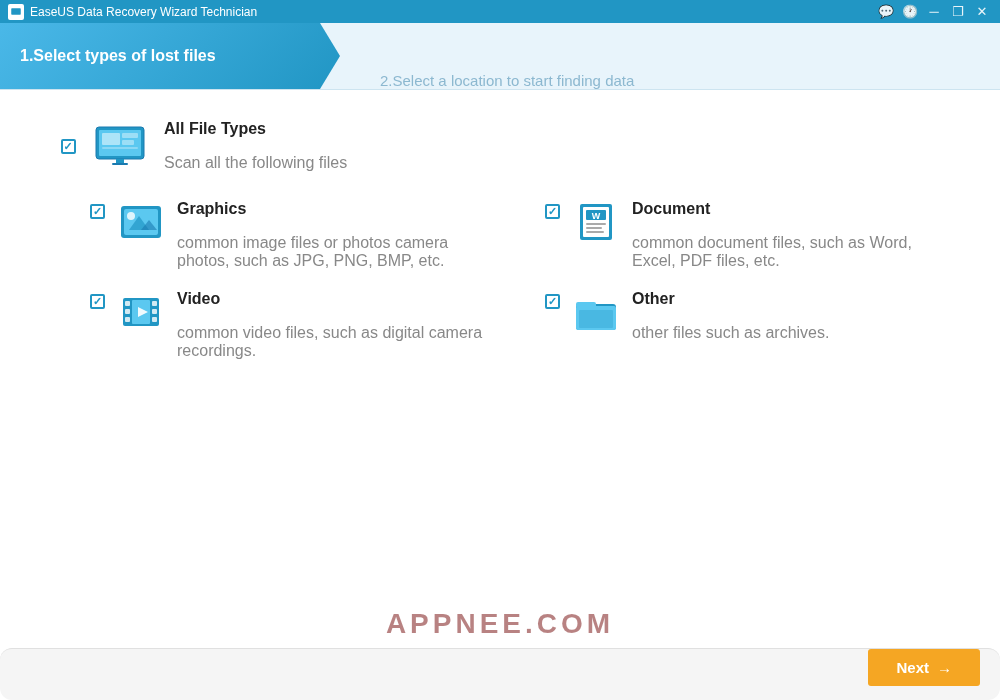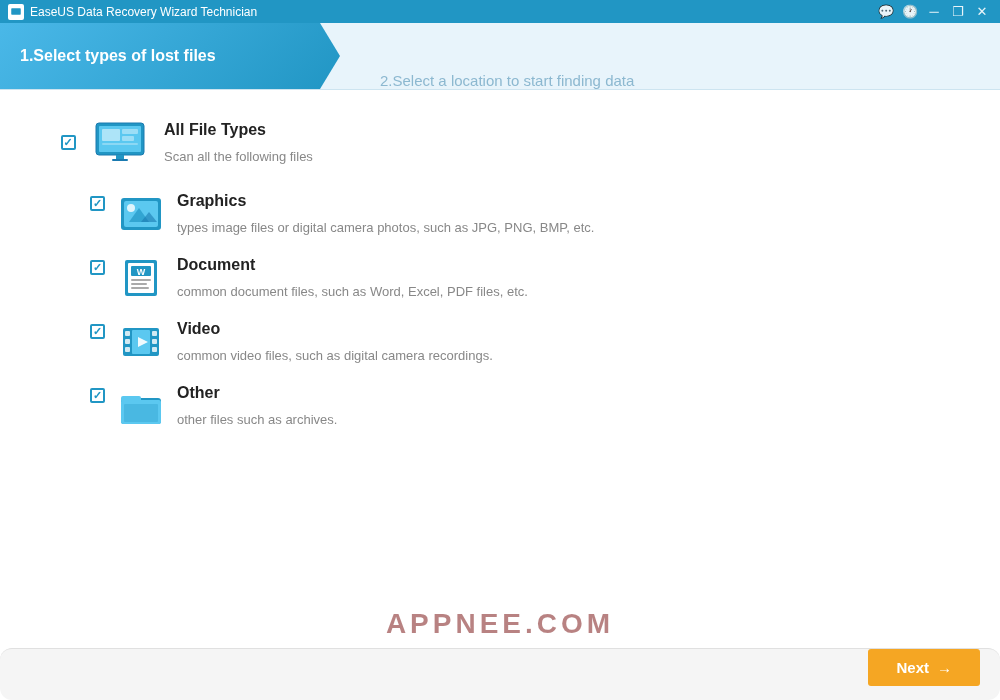--- a/index.html
+++ b/index.html
@@ -130,29 +130,29 @@
       justify-content: center;
       flex-shrink: 0;
     }
 
     .file-type-title {
       font-size: 16px;
       font-weight: 600;
       color: #222;
     }
     .file-type-desc {
-      font-size: 13px;
+      font-size: 16px;
       color: #888;
-      margin-top: 10px;
+      margin-top: 16px;
     }
 
     
     .file-types-grid {
       display: grid;
-      grid-template-columns: 1fr;
+      grid-template-columns: 1fr 1fr;
       gap: 20px 60px;
       padding-left: 30px;
     }
 
     .file-type-item {
       display: flex;
       align-items: flex-start;
       gap: 14px;
     }
     .file-type-item .cb-wrap {
@@ -282,21 +282,21 @@
           <rect x="5" y="7" width="34" height="26" rx="2" fill="#5bc8f0"></rect>
 
           <polygon points="10,28 20,14 30,28" fill="#2196c4" opacity="0.7"></polygon>
           <polygon points="22,28 30,18 38,28" fill="#1a7ab0" opacity="0.6"></polygon>
 
           <circle cx="12" cy="14" r="4" fill="#fff" opacity="0.8"></circle>
         </svg>
       </div>
       <div>
         <div class="file-type-title">Graphics</div>
-        <div class="file-type-desc">types image files or digital camera photos, such as JPG, PNG, BMP, etc.</div>
+        <div class="file-type-desc">common image files or photos camera photos, such as JPG, PNG, BMP, etc.</div>
       </div>
     </div>
 
 
     <div class="file-type-item">
       <div class="cb-wrap">
         <div class="cb checked"></div>
       </div>
       <div class="file-icon">
         <svg width="44" height="40" viewBox="0 0 44 40">

